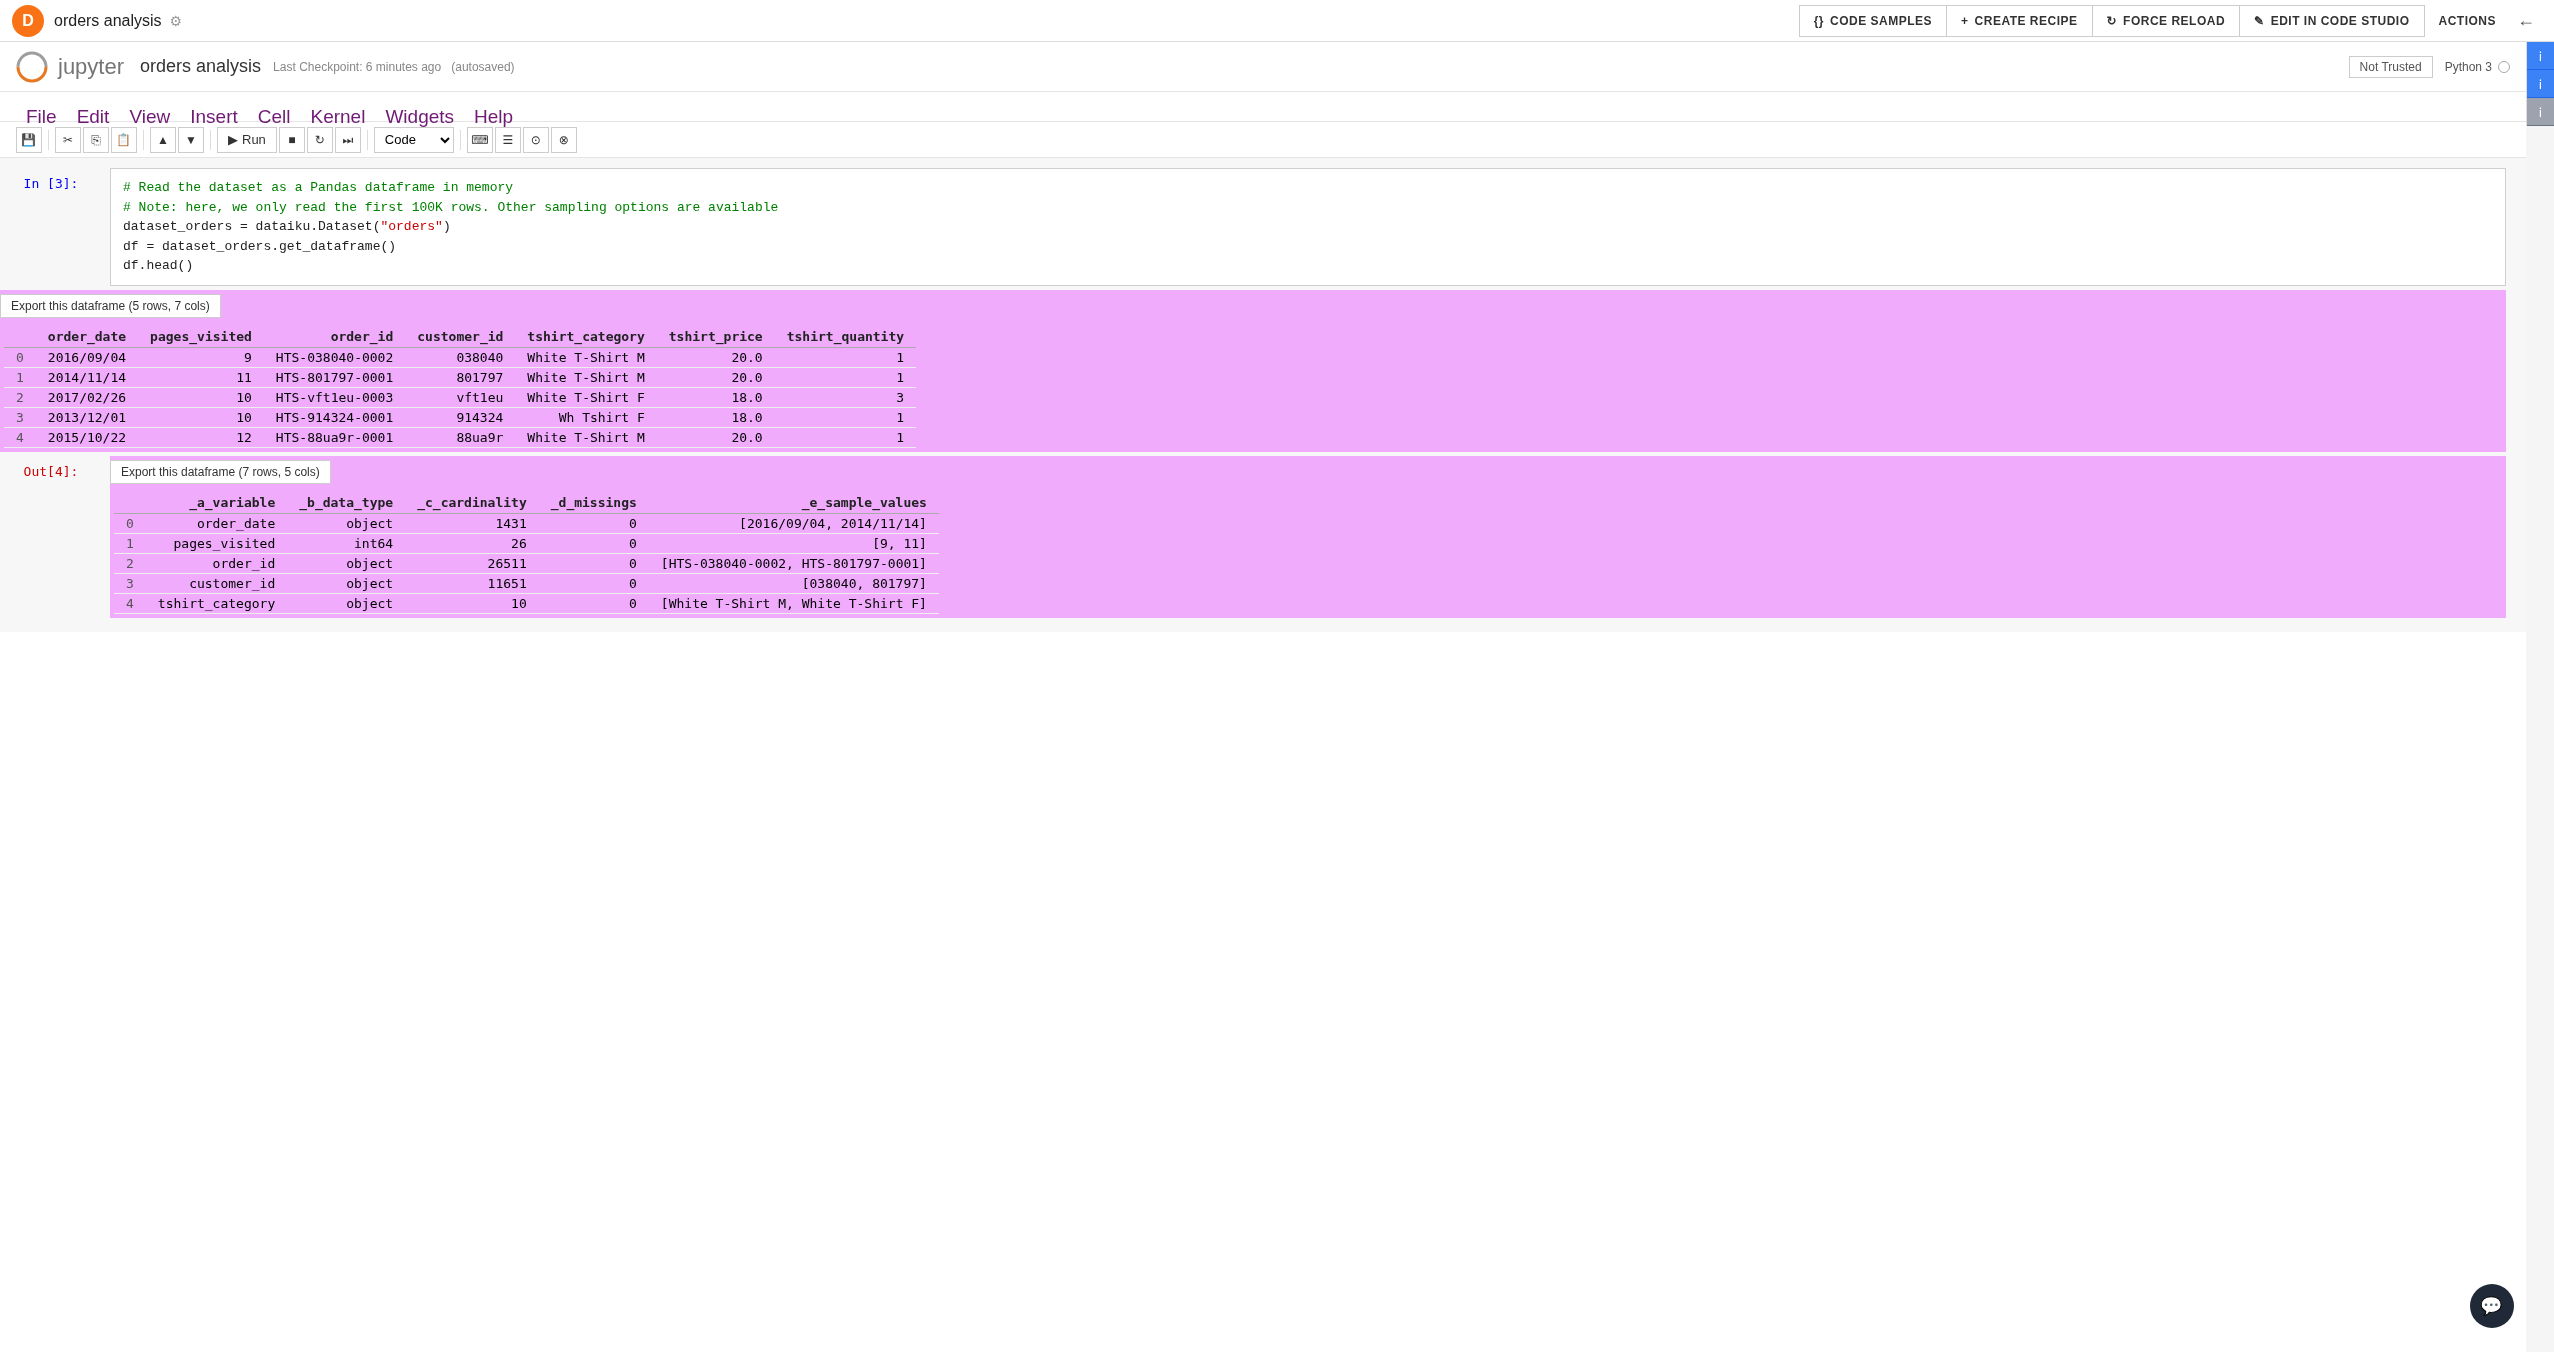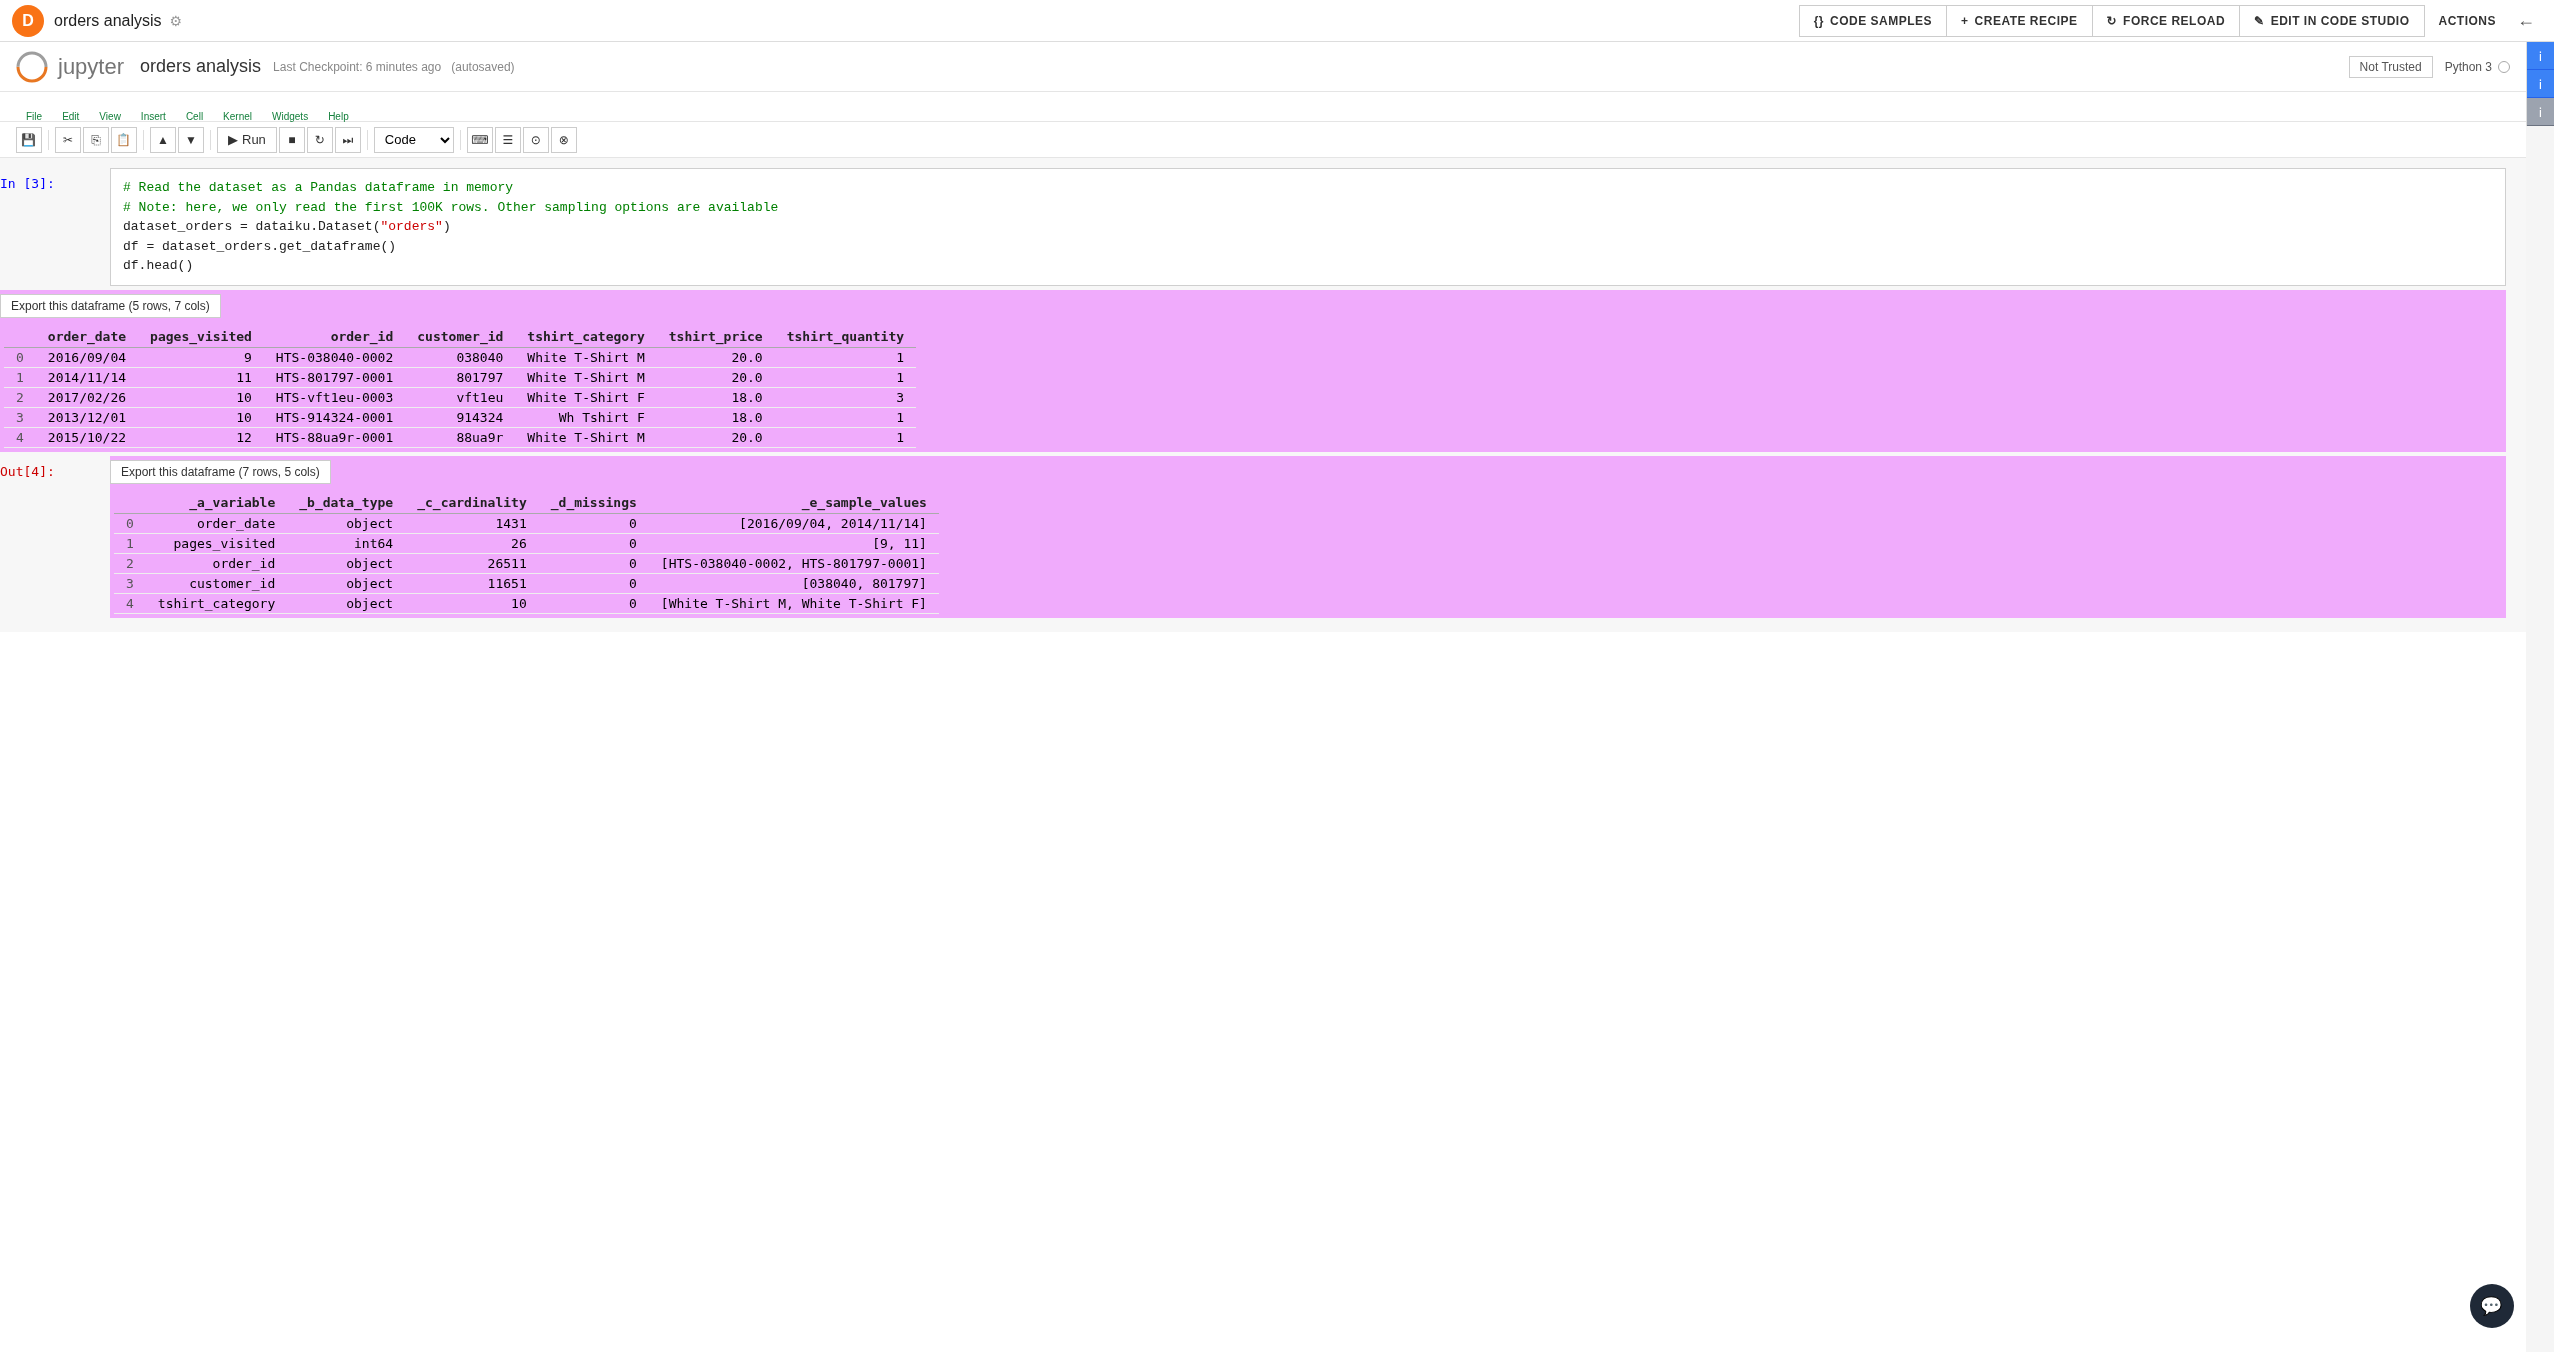--- a/index.html
+++ b/index.html
@@ -73,21 +73,21 @@
     }
     #kernel-info { margin-left: 12px; font-size: 12px; color: #555; display: flex; align-items: center; gap: 6px; }
     .kernel-circle { width: 12px; height: 12px; border: 1px solid #aaa; border-radius: 50%; display: inline-block; }
 
     
     #menubar {
       display: flex; align-items: center; height: 30px; padding: 0 16px;
       border-bottom: 1px solid #e5e5e5; background: #fff; gap: 0;
     }
     .menu-item {
-      padding: 0 10px; font-size: 10px; color: #15803d; cursor: pointer;
+      padding: 0 10px; font-size: 19px; color: #701a75; cursor: pointer;
       height: 30px; display: flex; align-items: center; margin-top: 20px;
     }
 
     
     #toolbar {
       display: flex; align-items: center; height: 36px; padding: 0 16px;
       border-bottom: 1px solid #e5e5e5; background: #fff; gap: 2px;
     }
     .tb-btn {
       width: 26px; height: 26px; display: flex; align-items: center; justify-content: center;
@@ -106,21 +106,21 @@
 
     
     #notebook-content {
       padding: 10px 0; background: #f7f7f7;
     }
 
     .cell-wrapper {
       display: flex; margin: 0 0 4px 0;
     }
     .cell-label {
-      min-width: 110px; padding: 8px 8px 0 0; text-align: left;
+      min-width: 110px; padding: 8px 8px 0 0; text-align: center;
       font-size: 13px; font-family: monospace; flex-shrink: 0;
     }
     .cell-label.in-label { color: #00f; }
     .cell-label.out-label { color: #c00; }
 
     .cell-body { flex: 1; margin-right: 20px; }
 
     .code-cell {
       background: #fff; border: 1px solid #cfcfcf;
       font-family: 'Courier New', Courier, monospace; font-size: 13px;

